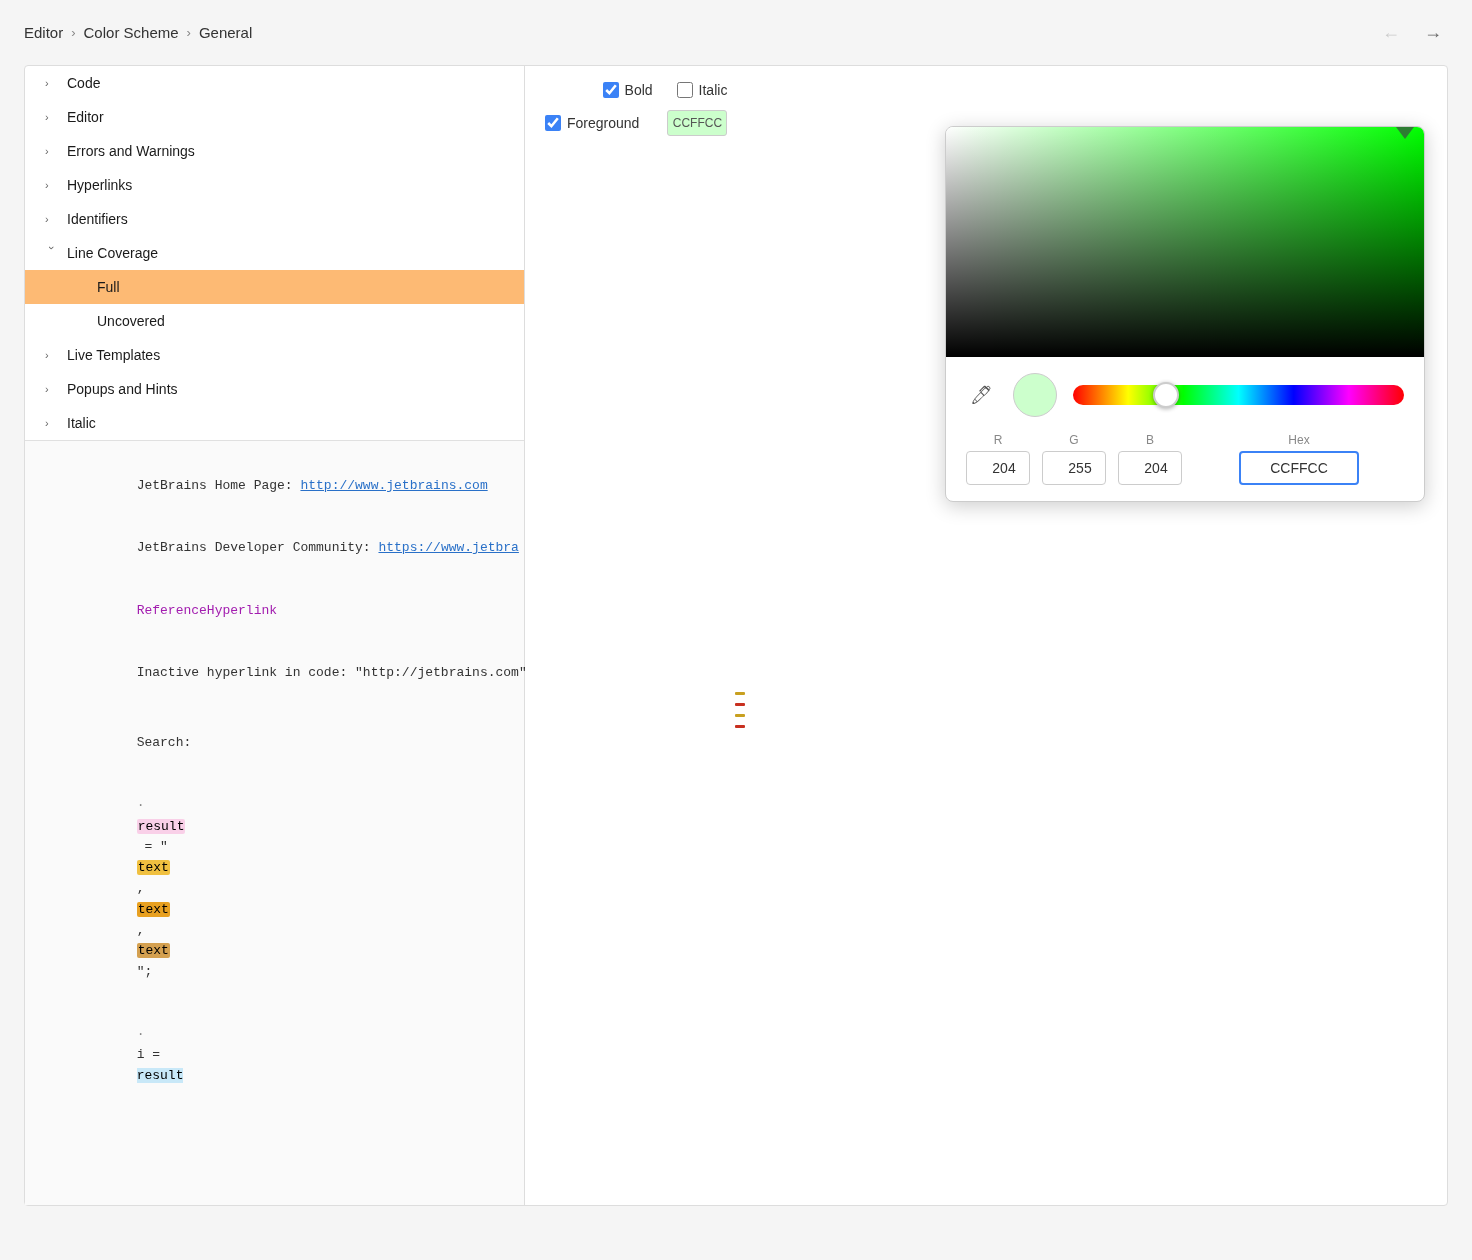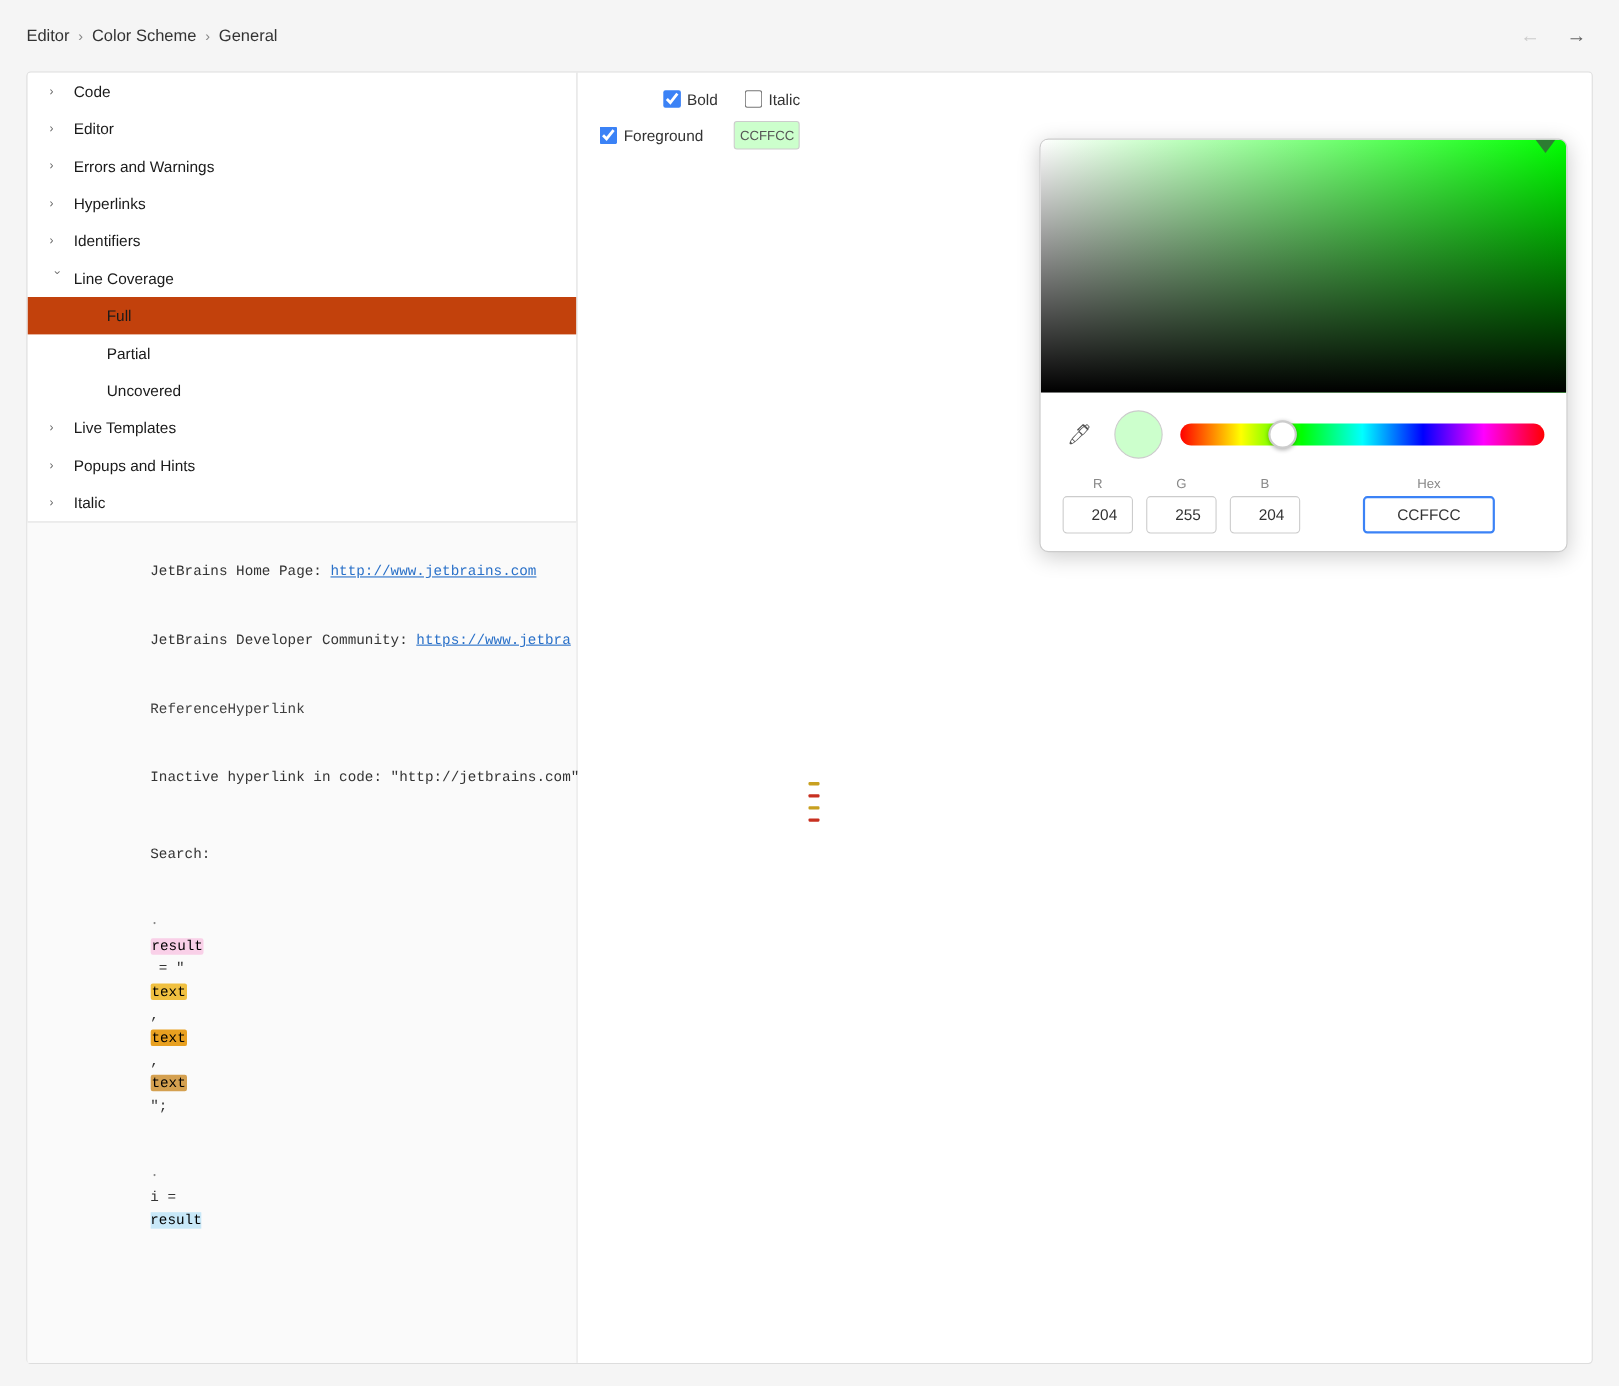--- a/index.html
+++ b/index.html
@@ -113,21 +113,21 @@
       align-items: center;
       gap: 8px;
       padding: 9px 16px 9px 20px;
       font-size: 14px;
       color: #1a1a1a;
       cursor: pointer;
       user-select: none;
     }
 
     .sidebar-item.selected {
-      background: #c2410c;
+      background: #fdba74;
     }
 
     .sidebar-item.child {
       padding-left: 50px;
     }
 
     .expand-arrow {
       color: #666;
       font-size: 11px;
       width: 14px;
@@ -310,21 +310,21 @@
       color: #888;
       font-style: italic;
     }
 
     .link-blue {
       color: #2970c8;
       text-decoration: underline;
     }
 
     .ref-hyperlink {
-      color: #404040;
+      color: #a21caf;
     }
 
     .normal-text {
       color: #333;
     }
 
     .search-label {
       color: #333;
     }
 
@@ -442,24 +442,20 @@
           <div class="sidebar-item">
             <span class="expand-arrow expanded">›</span>
             <span>Line Coverage</span>
           </div>
 
           <div class="sidebar-item child selected">
             <span class="expand-arrow" style="visibility:hidden">›</span>
             <span>Full</span>
           </div>
 
-          <div class="sidebar-item child">
-            <span class="expand-arrow" style="visibility:hidden">›</span>
-            <span>Partial</span>
-          </div>
 
           <div class="sidebar-item child">
             <span class="expand-arrow" style="visibility:hidden">›</span>
             <span>Uncovered</span>
           </div>
 
           <div class="sidebar-item">
             <span class="expand-arrow">›</span>
             <span>Live Templates</span>
           </div>

